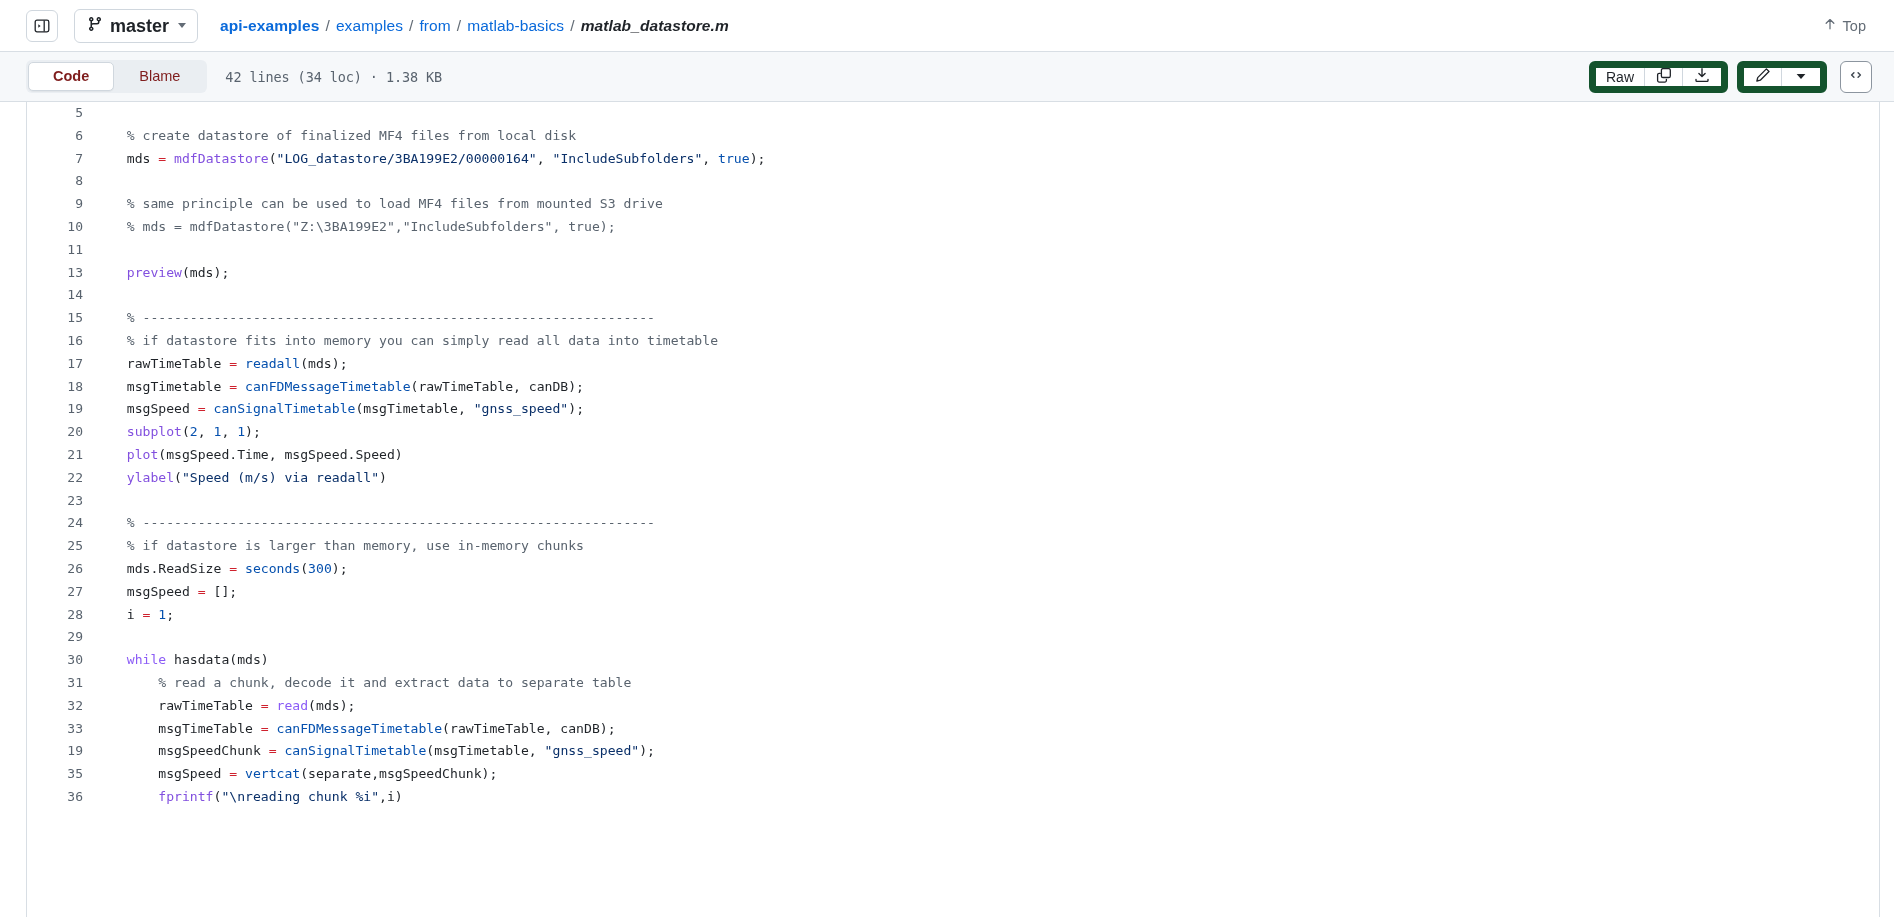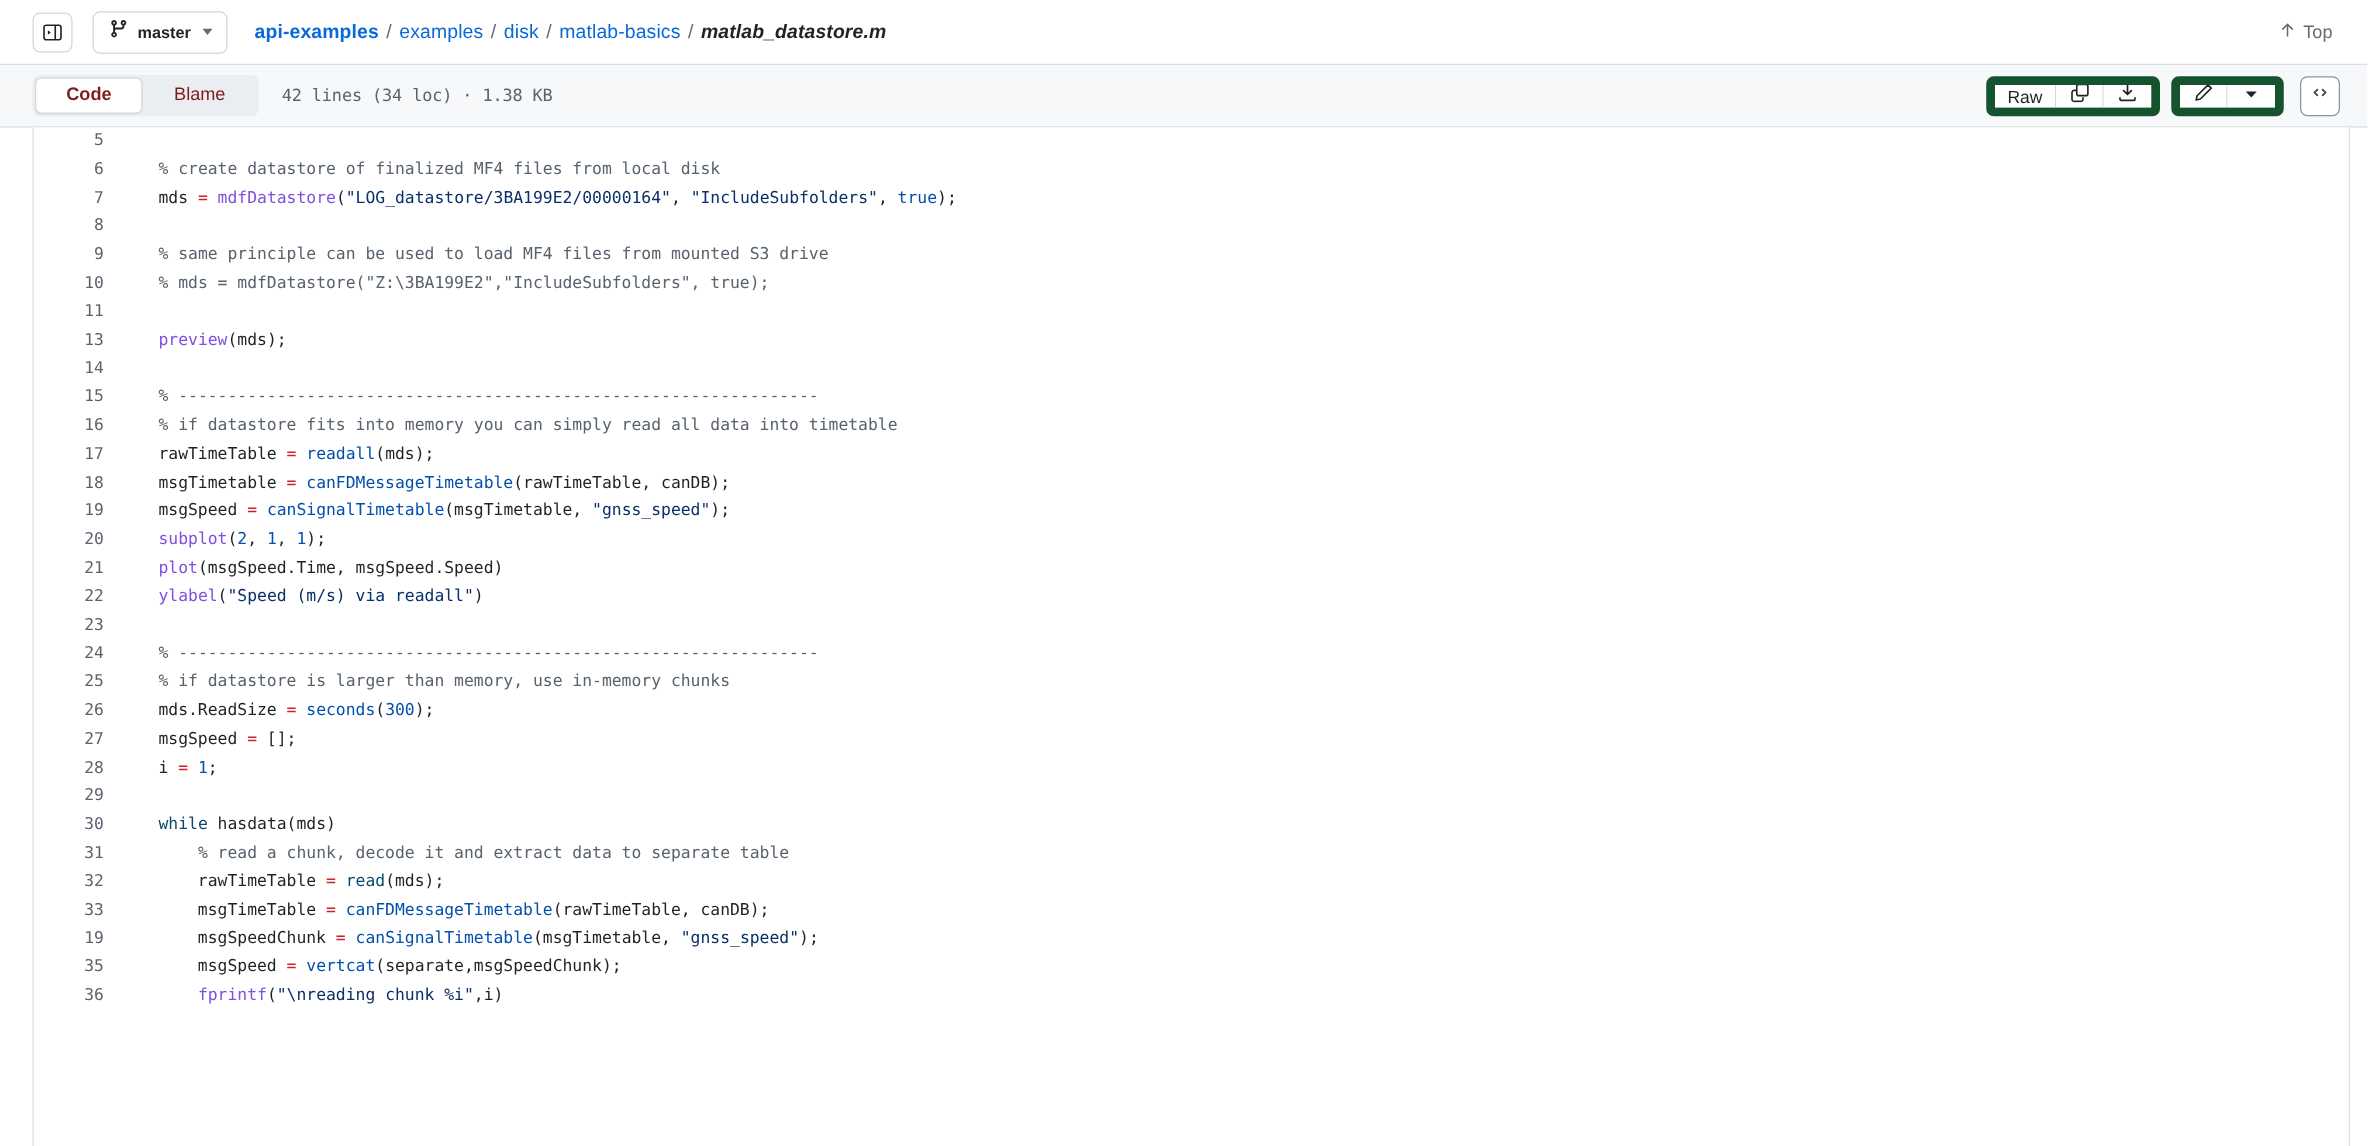--- a/index.html
+++ b/index.html
@@ -45,21 +45,21 @@
     height: 34px;
     padding: 0 11px 0 12px;
     border: 1px solid #d0d7de;
     border-radius: 6px;
     background: #ffffff;
     cursor: pointer;
     flex: none;
     margin-right: 22px;
   }
   .branch-name {
-    font-size: 13px;
+    font-size: 18px;
     font-weight: 600;
     color: #1f2328;
     line-height: 1;
     white-space: nowrap;
   }
   .caret-down {
     width: 0; height: 0;
     border-left: 4.5px solid transparent;
     border-right: 4.5px solid transparent;
     border-top: 5px solid #636c76;
@@ -225,21 +225,21 @@
     white-space: pre;
     overflow: hidden;
   }
 
   
   .tok-com  { color: #59636e; }
   .tok-fn   { color: #8250df; }
   .tok-fn2  { color: #0550ae; }
   .tok-str  { color: #0a3069; }
   .tok-num  { color: #0550ae; }
-  .tok-kw   { color: #0c4a6e; }
+  .tok-kw   { color: #8b5cf6; }
   .tok-op   { color: #cf222e; }
   .tok-pun  { color: #1f2328; }
   .tok-id   { color: #1f2328; }
   .tok-bool { color: #0550ae; }
 </style>
 </head>
 <body>
 
 <div class="page">
 
@@ -261,21 +261,21 @@
       </span>
       <span class="branch-name">master</span>
       <span class="caret-down"></span>
     </div>
 
     <div class="breadcrumb">
       <span class="bc-link">api-examples</span>
       <span class="bc-sep">/</span>
       <span class="bc-link plain">examples</span>
       <span class="bc-sep">/</span>
-      <span class="bc-link plain">disk</span>
+      <span class="bc-link plain">from</span>
       <span class="bc-sep">/</span>
       <span class="bc-link plain">matlab-basics</span>
       <span class="bc-sep">/</span>
       <span class="bc-current">matlab_datastore.m</span>
     </div>
 
     <div class="top-link">
       <span>
         <svg width="14" height="14" viewBox="0 0 16 16" aria-hidden="true">
           <path fill="none" stroke="#636c76" stroke-width="1.4" stroke-linecap="round" stroke-linejoin="round" d="M8 13.5V3M3.6 7.2 8 2.9l4.4 4.3"></path>

